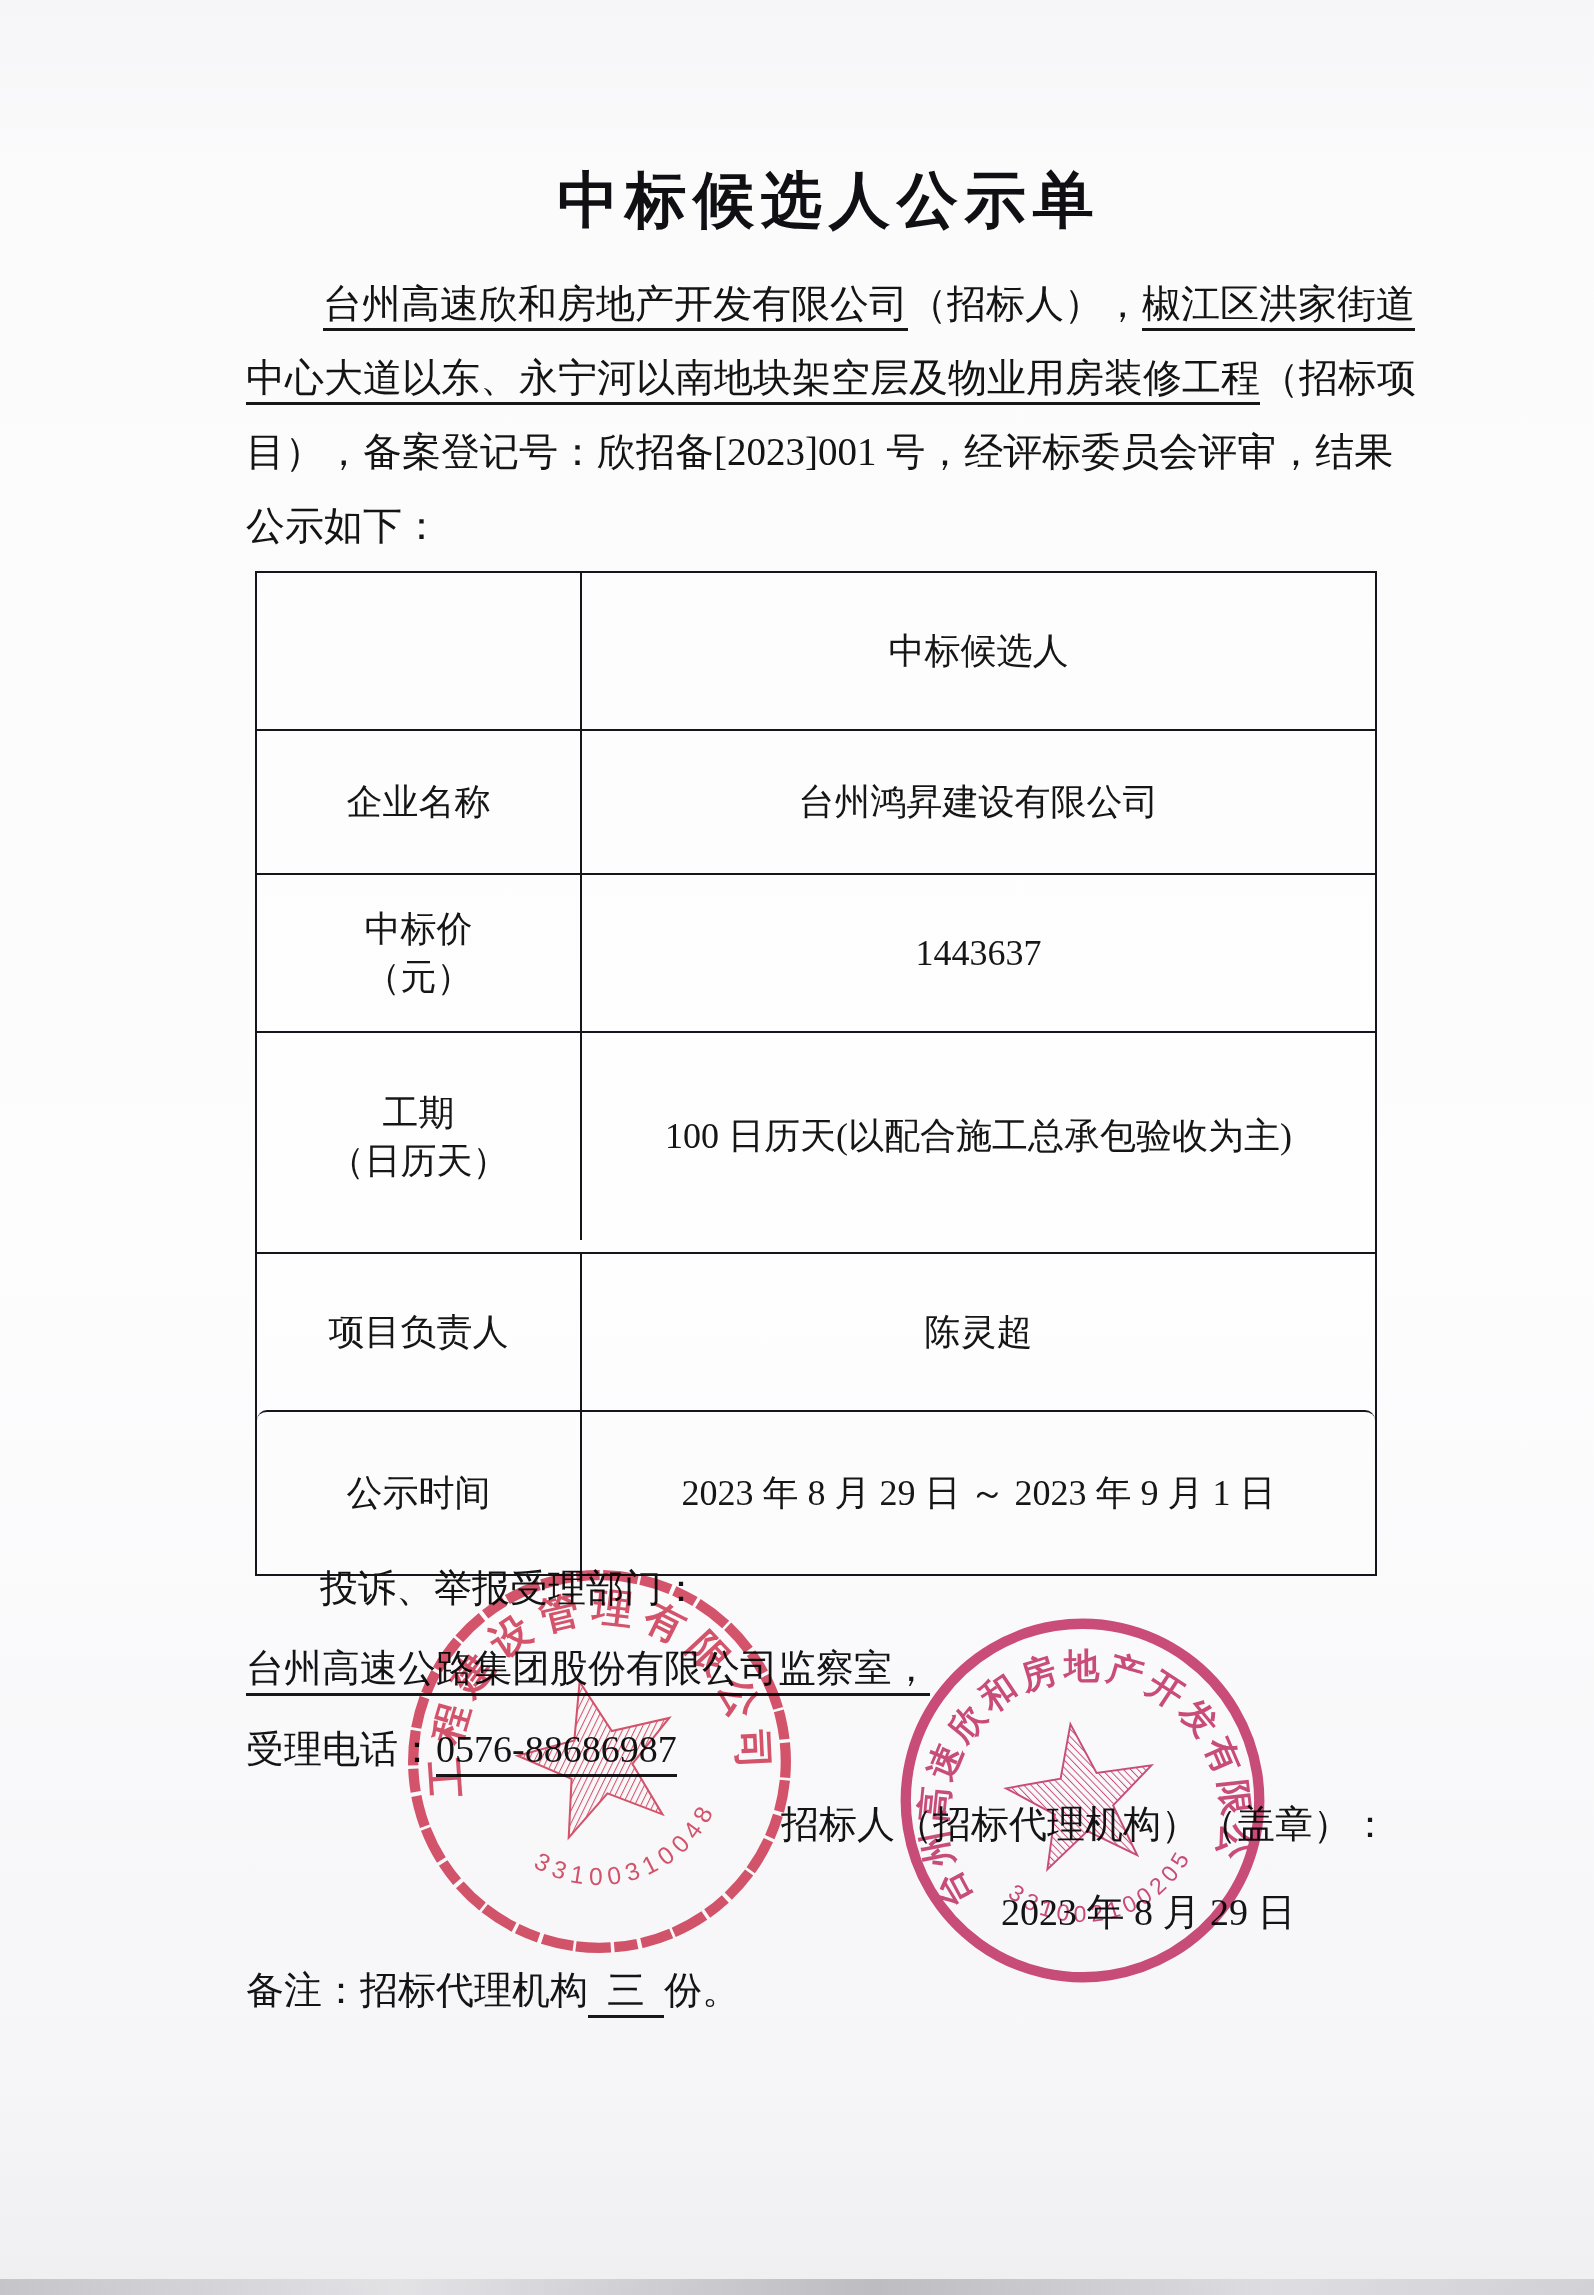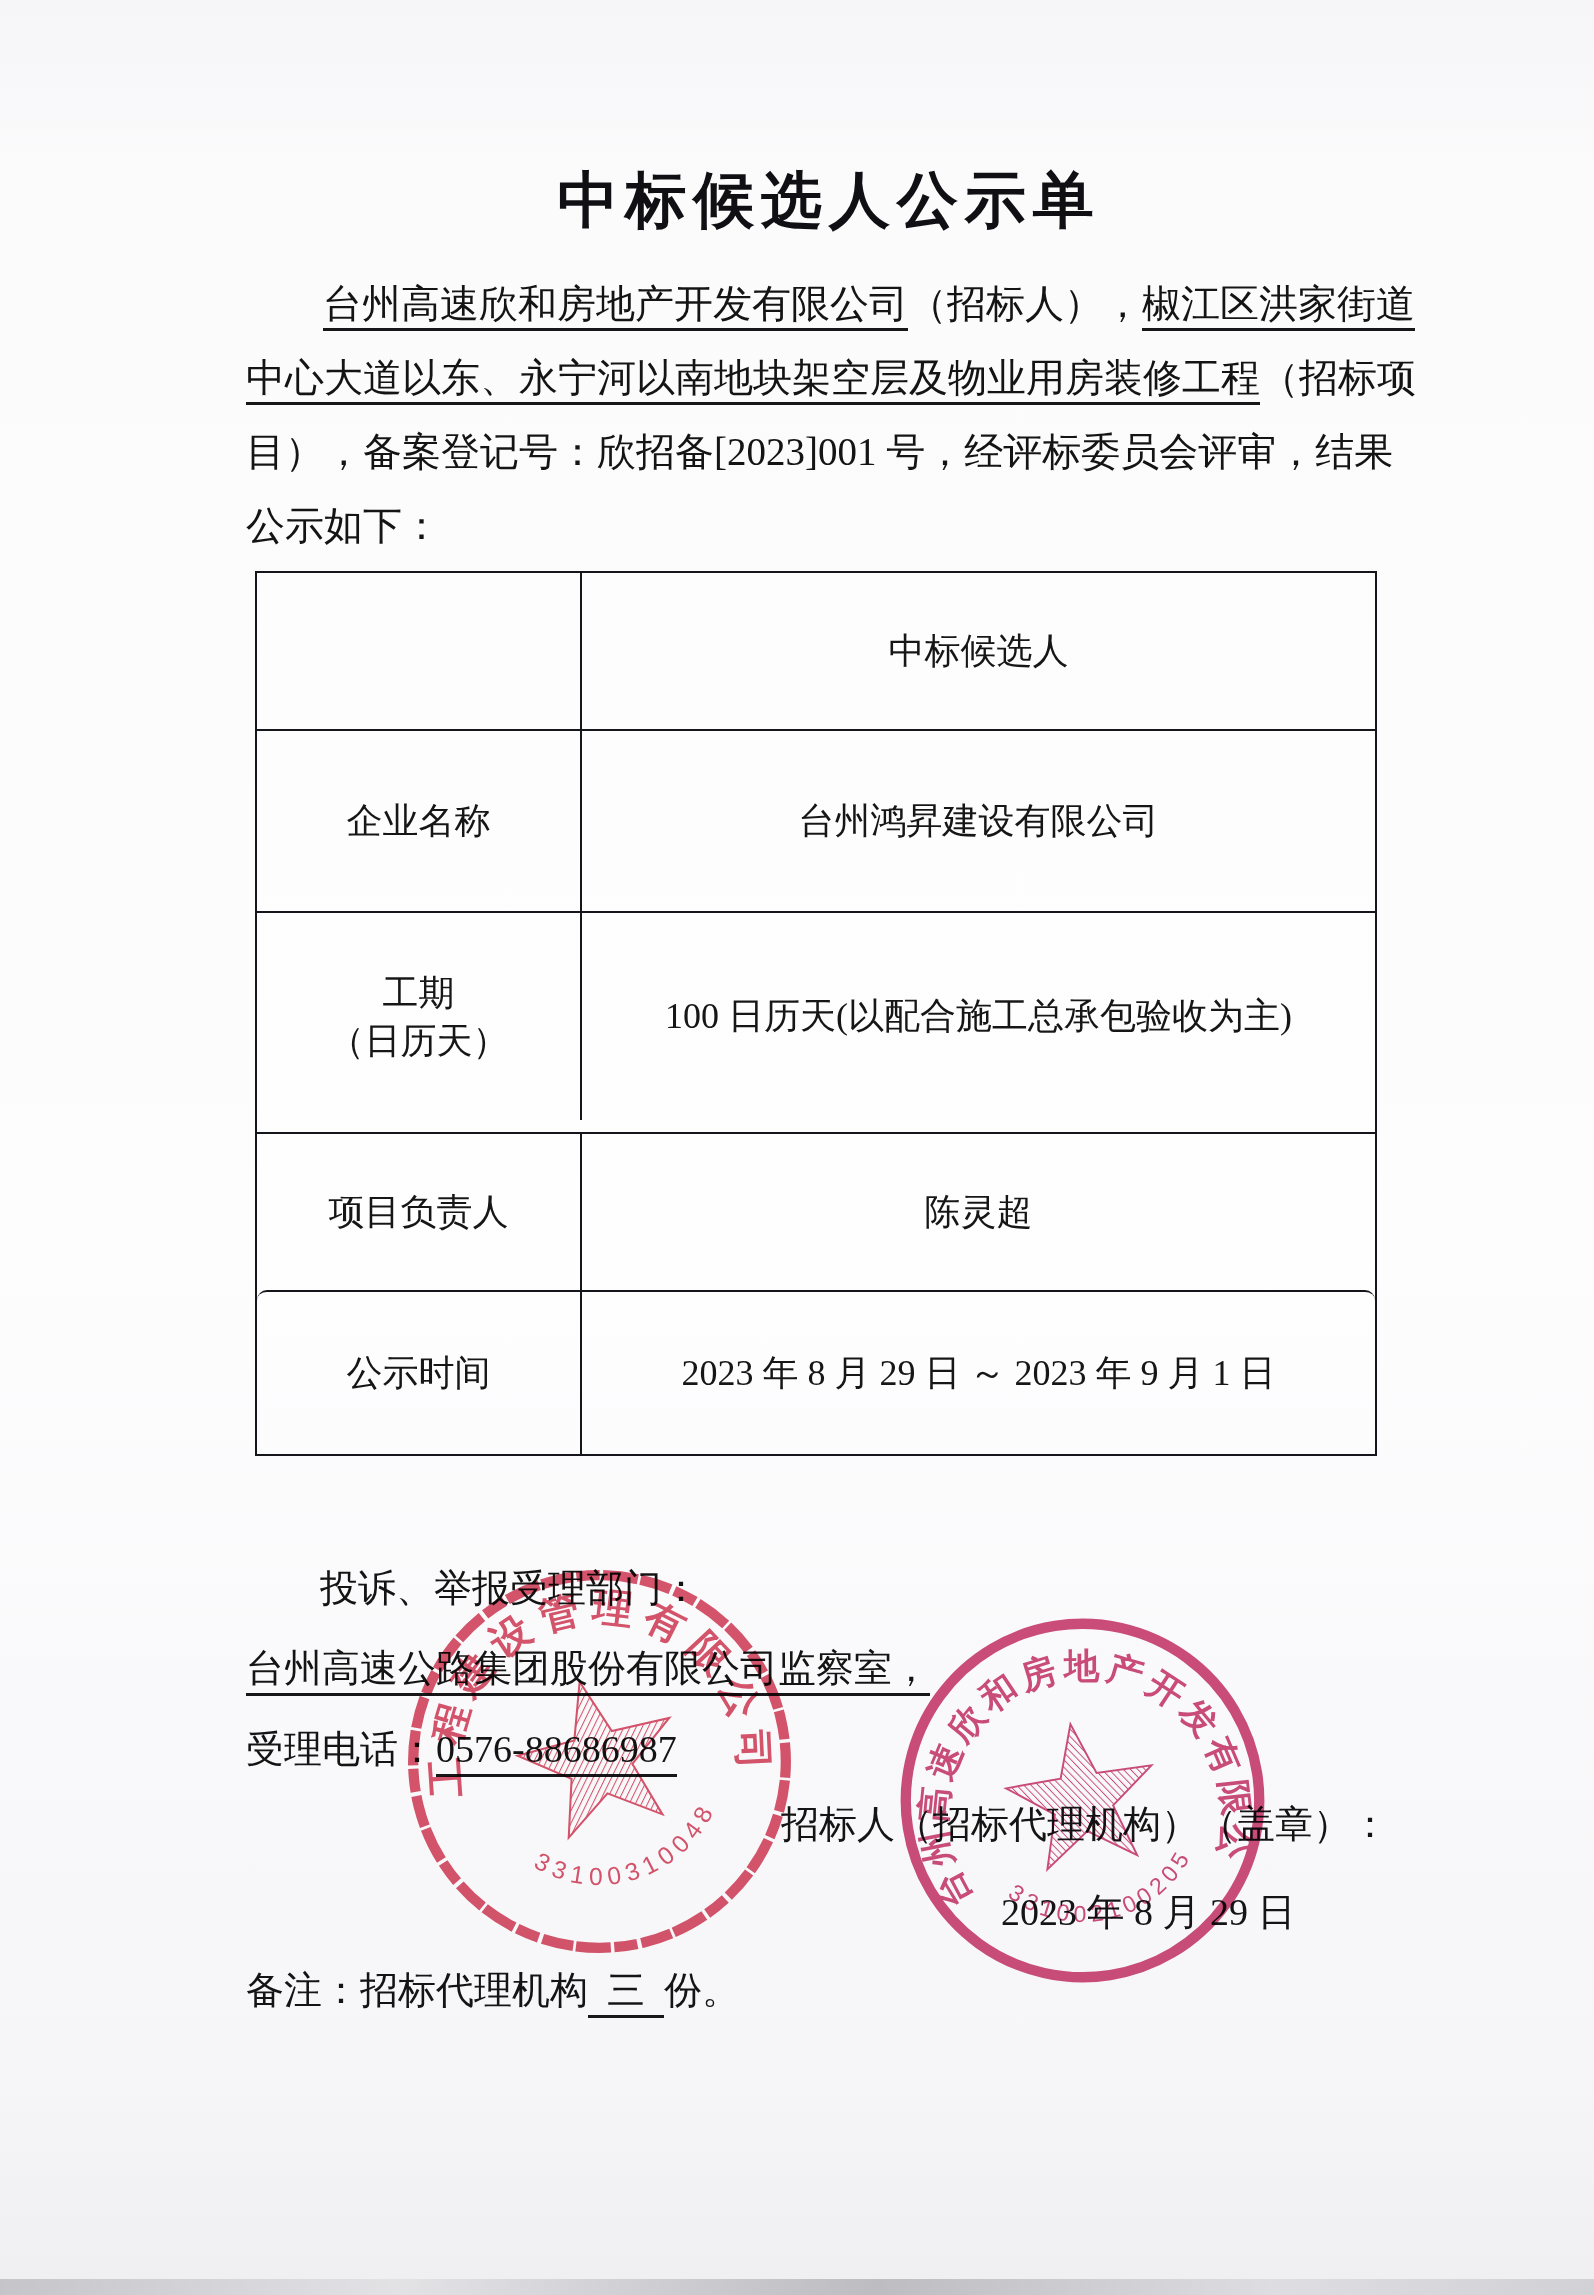--- a/index.html
+++ b/index.html
@@ -61,25 +61,32 @@
     <div class="ln"><span class="u">中心大道以东、永宁河以南地块架空层及物业用房装修工程</span><span>（招标项</span></div>
     <div class="ln">目），备案登记号：欣招备[2023]001 号，经评标委员会评审，结果</div>
     <div class="ln">公示如下：</div>
   </div>
 
   <div class="tbl">
     <div class="trow" style="height:156px;">
       <div class="cl"></div>
       <div class="cv">中标候选人</div>
     </div>
-    <div class="trow" style="height:182px;">
+    <div class="trow" style="height:144px;">
       <div class="cl">
           <span>企业名称</span>
         </div>
       <div class="cv">台州鸿昇建设有限公司</div>
+    </div>
+    <div class="trow" style="height:158px;">
+      <div class="cl">
+          <span>中标价</span>
+          <span>（元）</span>
+        </div>
+      <div class="cv">1443637</div>
     </div>
     <div class="trow" style="height:209px;">
       <div class="cl">
           <span>工期</span>
           <span>（日历天）</span>
         </div>
       <div class="cv">100 日历天(以配合施工总承包验收为主)</div>
     </div>
     <div class="trow" style="height:158px;margin-top:12px;">
       <div class="cl">

